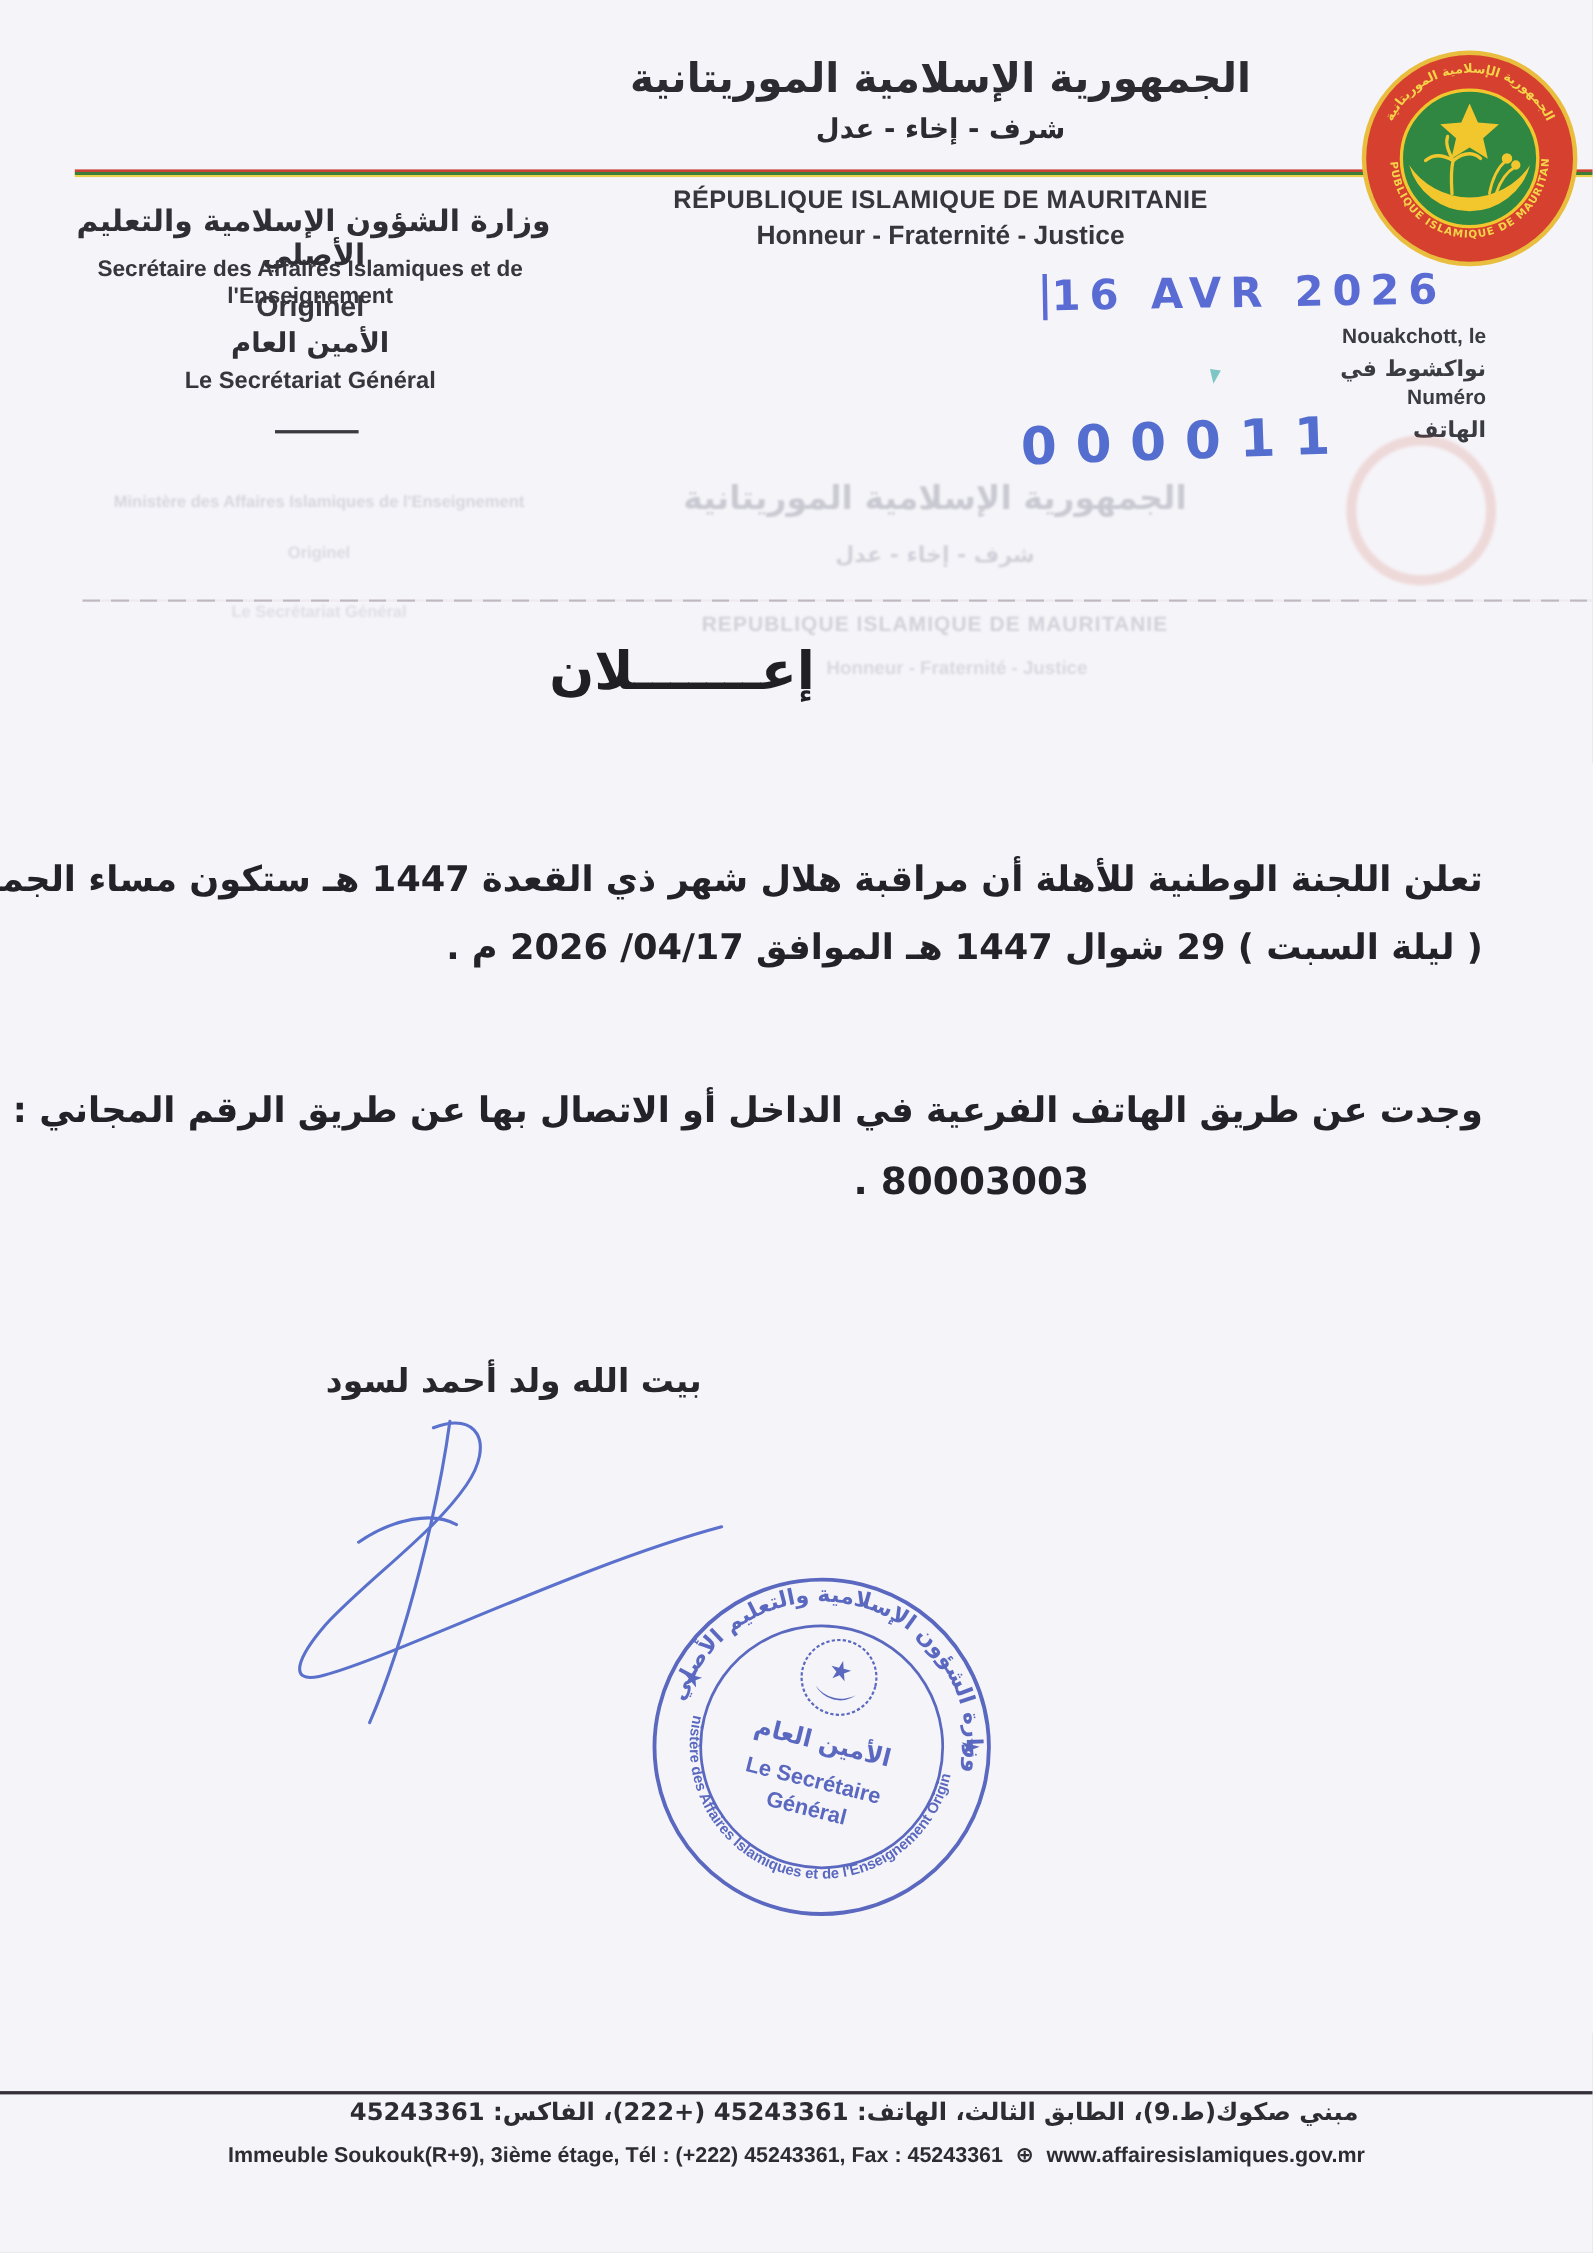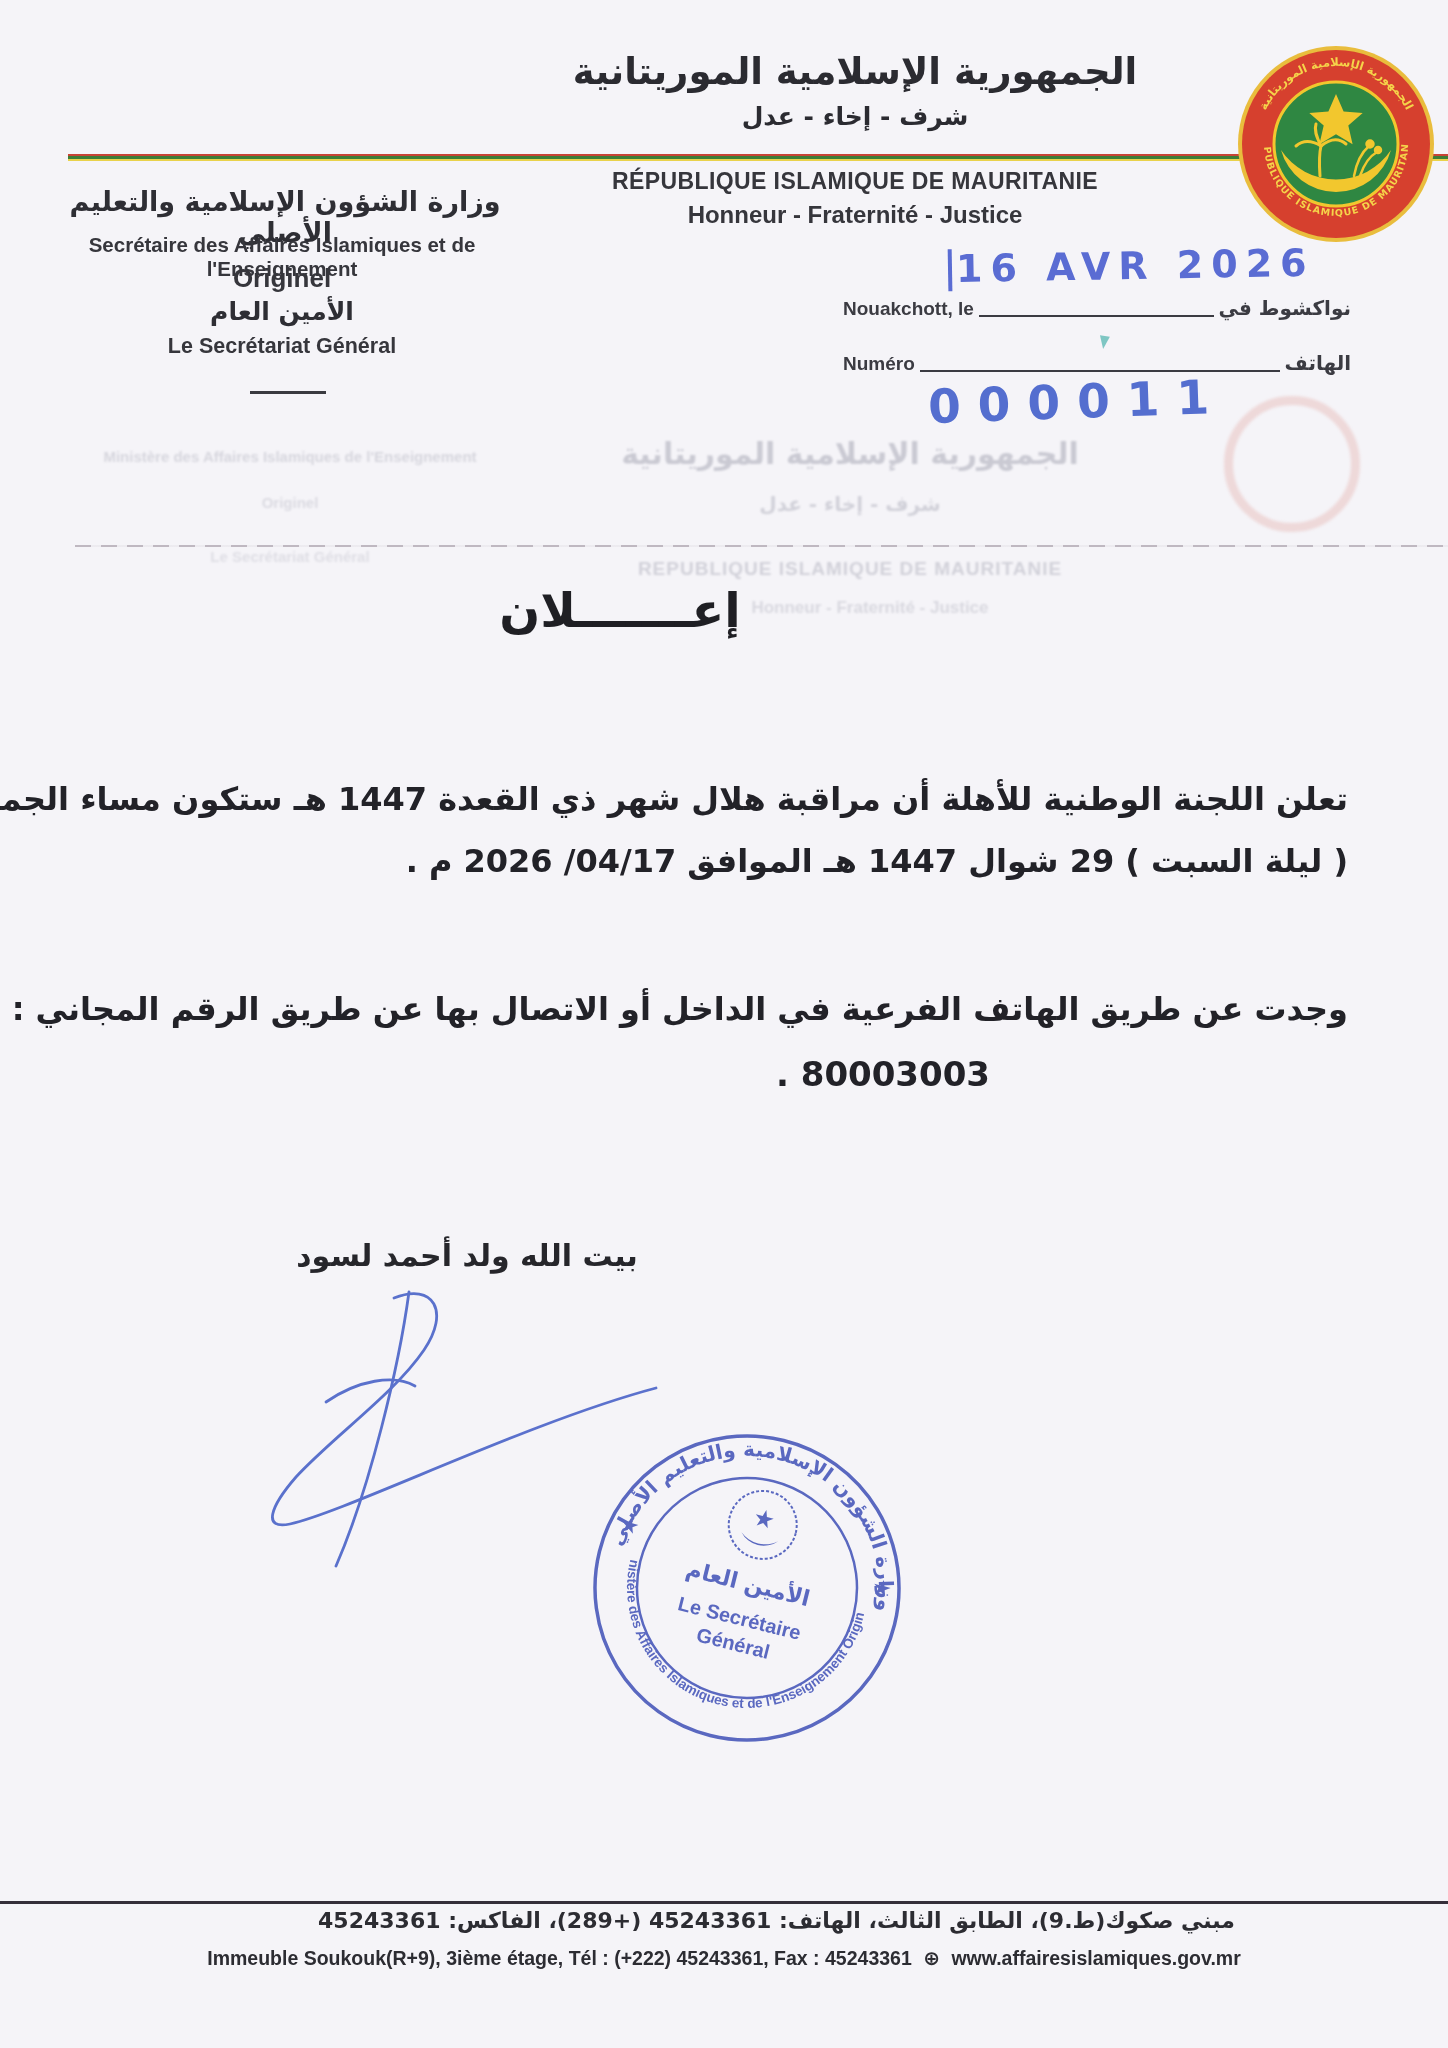--- a/index.html
+++ b/index.html
@@ -25,21 +25,21 @@
   .lh-fr1{left:42px;top:233px;width:480px;font-size:20.5px;font-weight:700;color:#36363c;}
   .lh-fr2{left:42px;top:263px;width:480px;font-size:26px;font-weight:700;color:#36363c;}
   .lh-sg-ar{left:42px;top:297px;width:480px;font-size:25px;font-weight:700;color:#2e2e34;}
   .lh-sg-fr{left:42px;top:334px;width:480px;font-size:21.5px;font-weight:700;color:#36363c;}
   .lh-dash{left:250px;top:391px;width:76px;height:3px;background:#3a3a40;}
 
   
   .date-stamp{left:948px;top:246px;font-size:38px;font-weight:700;color:#4a5ecf;
     letter-spacing:8px;transform:rotate(-1deg);border-left:4px solid #4a5ecf;
     padding-left:4px;line-height:1.1;opacity:.9;font-family:"DejaVu Sans",sans-serif;}
-  .ref-row{left:843px;width:508px;display:flex;align-items:flex-end;font-size:19px;font-weight:700;color:#3b3b42;}
+  .ref-row{left:843px;width:508px;display:flex;align-items:flex-end;font-size:19px;font-weight:700;color:#3b3b42;flex-direction:column;}
   .city-row{top:296px;} .num-row{top:351px;}
   .fill-line{flex:1;border-bottom:2px solid #3b3b42;margin:0 5px 3px 5px;height:18px;}
   .ref-ar{font-size:20px;font-weight:700;}
   .serial{left:928px;top:374px;font-size:47px;font-weight:700;color:#4763cc;letter-spacing:17px;
     transform:rotate(-2deg);opacity:.92;font-family:"DejaVu Sans",sans-serif;}
   .teal-mark{left:1099px;top:336px;width:0;height:0;border-left:5px solid transparent;
     border-right:5px solid transparent;border-top:13px solid #2fa7a0;opacity:.6;transform:rotate(8deg);}
 
   
   .ghost{color:#8f90a0;filter:blur(1.2px);}
@@ -194,20 +194,20 @@
       <text x="165" y="102" font-size="24" fill="#4555b9" text-anchor="middle">★</text>
       <path d="M 146,112 A 25,25 0 0 0 184,112 A 29,29 0 0 1 146,112 Z" fill="#4555b9"></path>
 
       <text x="165" y="168" font-family="DejaVu Sans" font-size="22" font-weight="700" fill="#4555b9" text-anchor="middle" direction="rtl">الأمين العام</text>
       <text x="165" y="203" font-family="Liberation Sans" font-size="20" font-weight="700" fill="#4555b9" text-anchor="middle">Le Secrétaire</text>
       <text x="165" y="229" font-family="Liberation Sans" font-size="20" font-weight="700" fill="#4555b9" text-anchor="middle">Général</text>
     </svg>
   </div>
 
   <div class="abs f-sep"></div>
-  <div class="abs ar f-ar" dir="rtl">مبني صكوك(ط.9)، الطابق الثالث، الهاتف: 45243361 (+289)، الفاكس: 45243361</div>
+  <div class="abs ar f-ar" dir="rtl">مبني صكوك(ط.9)، الطابق الثالث، الهاتف: 45243361 (+222)، الفاكس: 45243361</div>
   <div class="abs fr f-fr">
     <span>Immeuble Soukouk(R+9), 3ième étage, Tél : (+222) 45243361, Fax : 45243361</span>
     <span class="globe">⊕</span>
     <span>www.affairesislamiques.gov.mr</span>
   </div>
 
 </div>
 
 </body></html>

